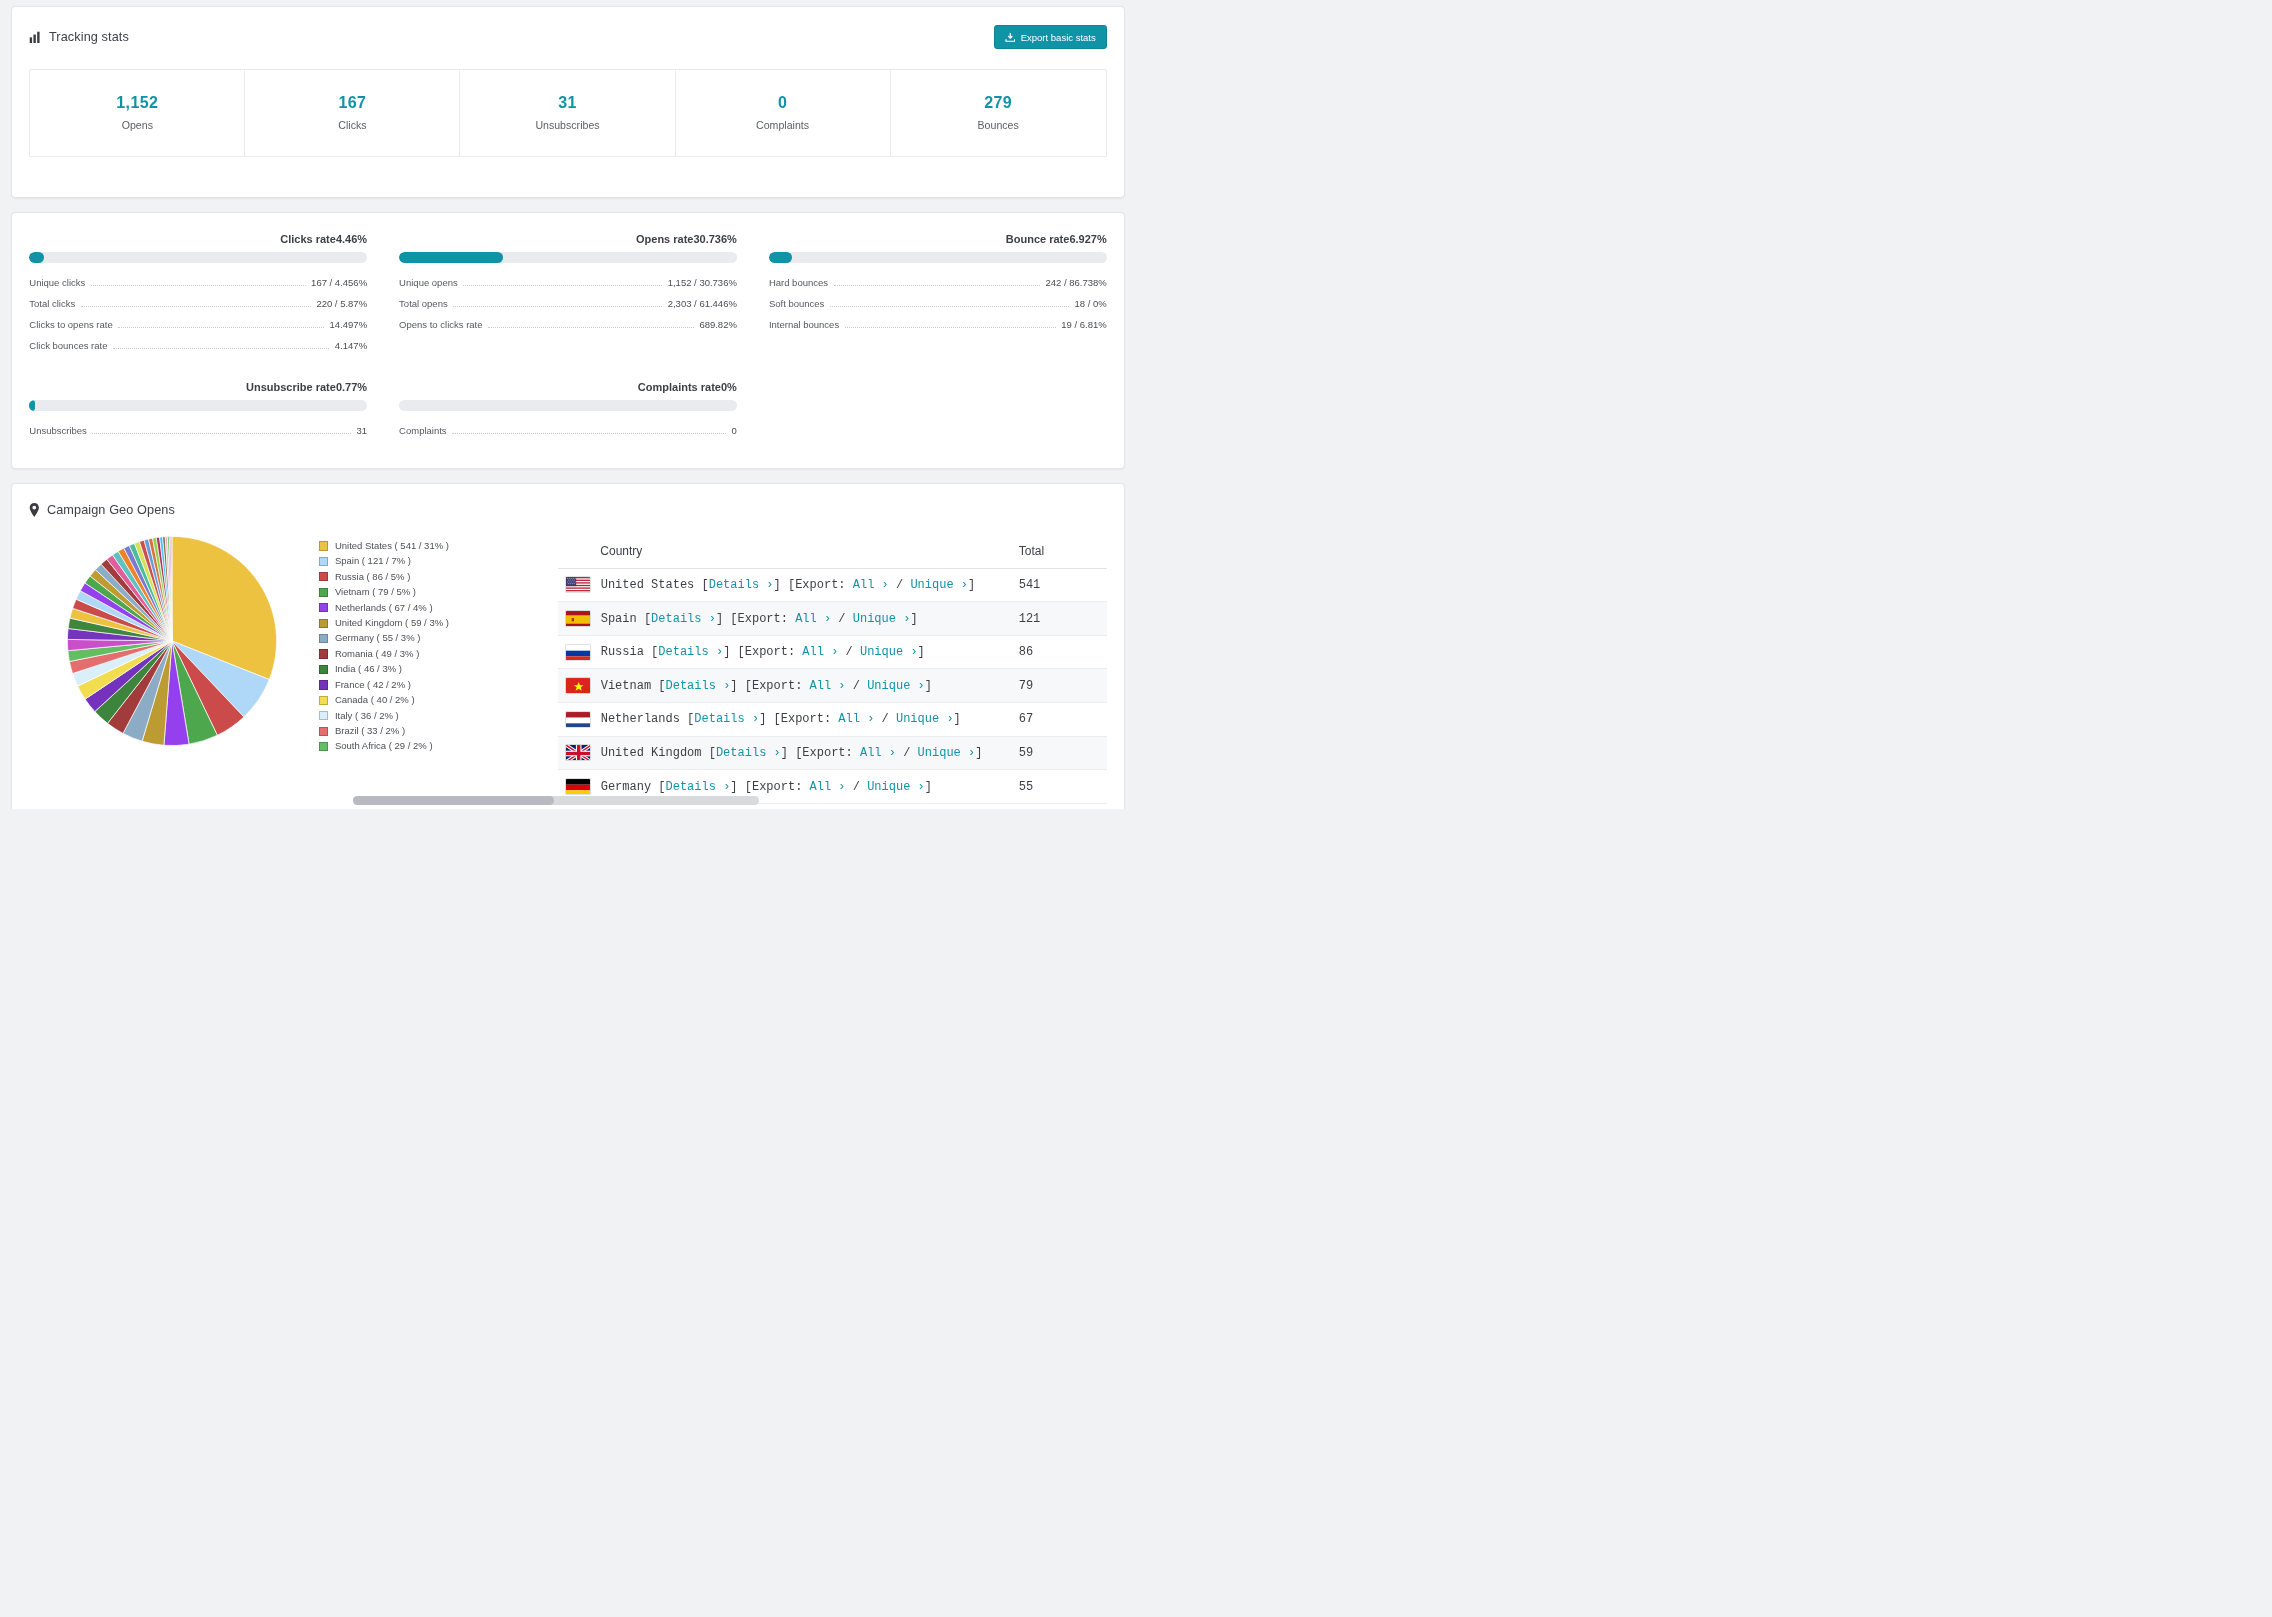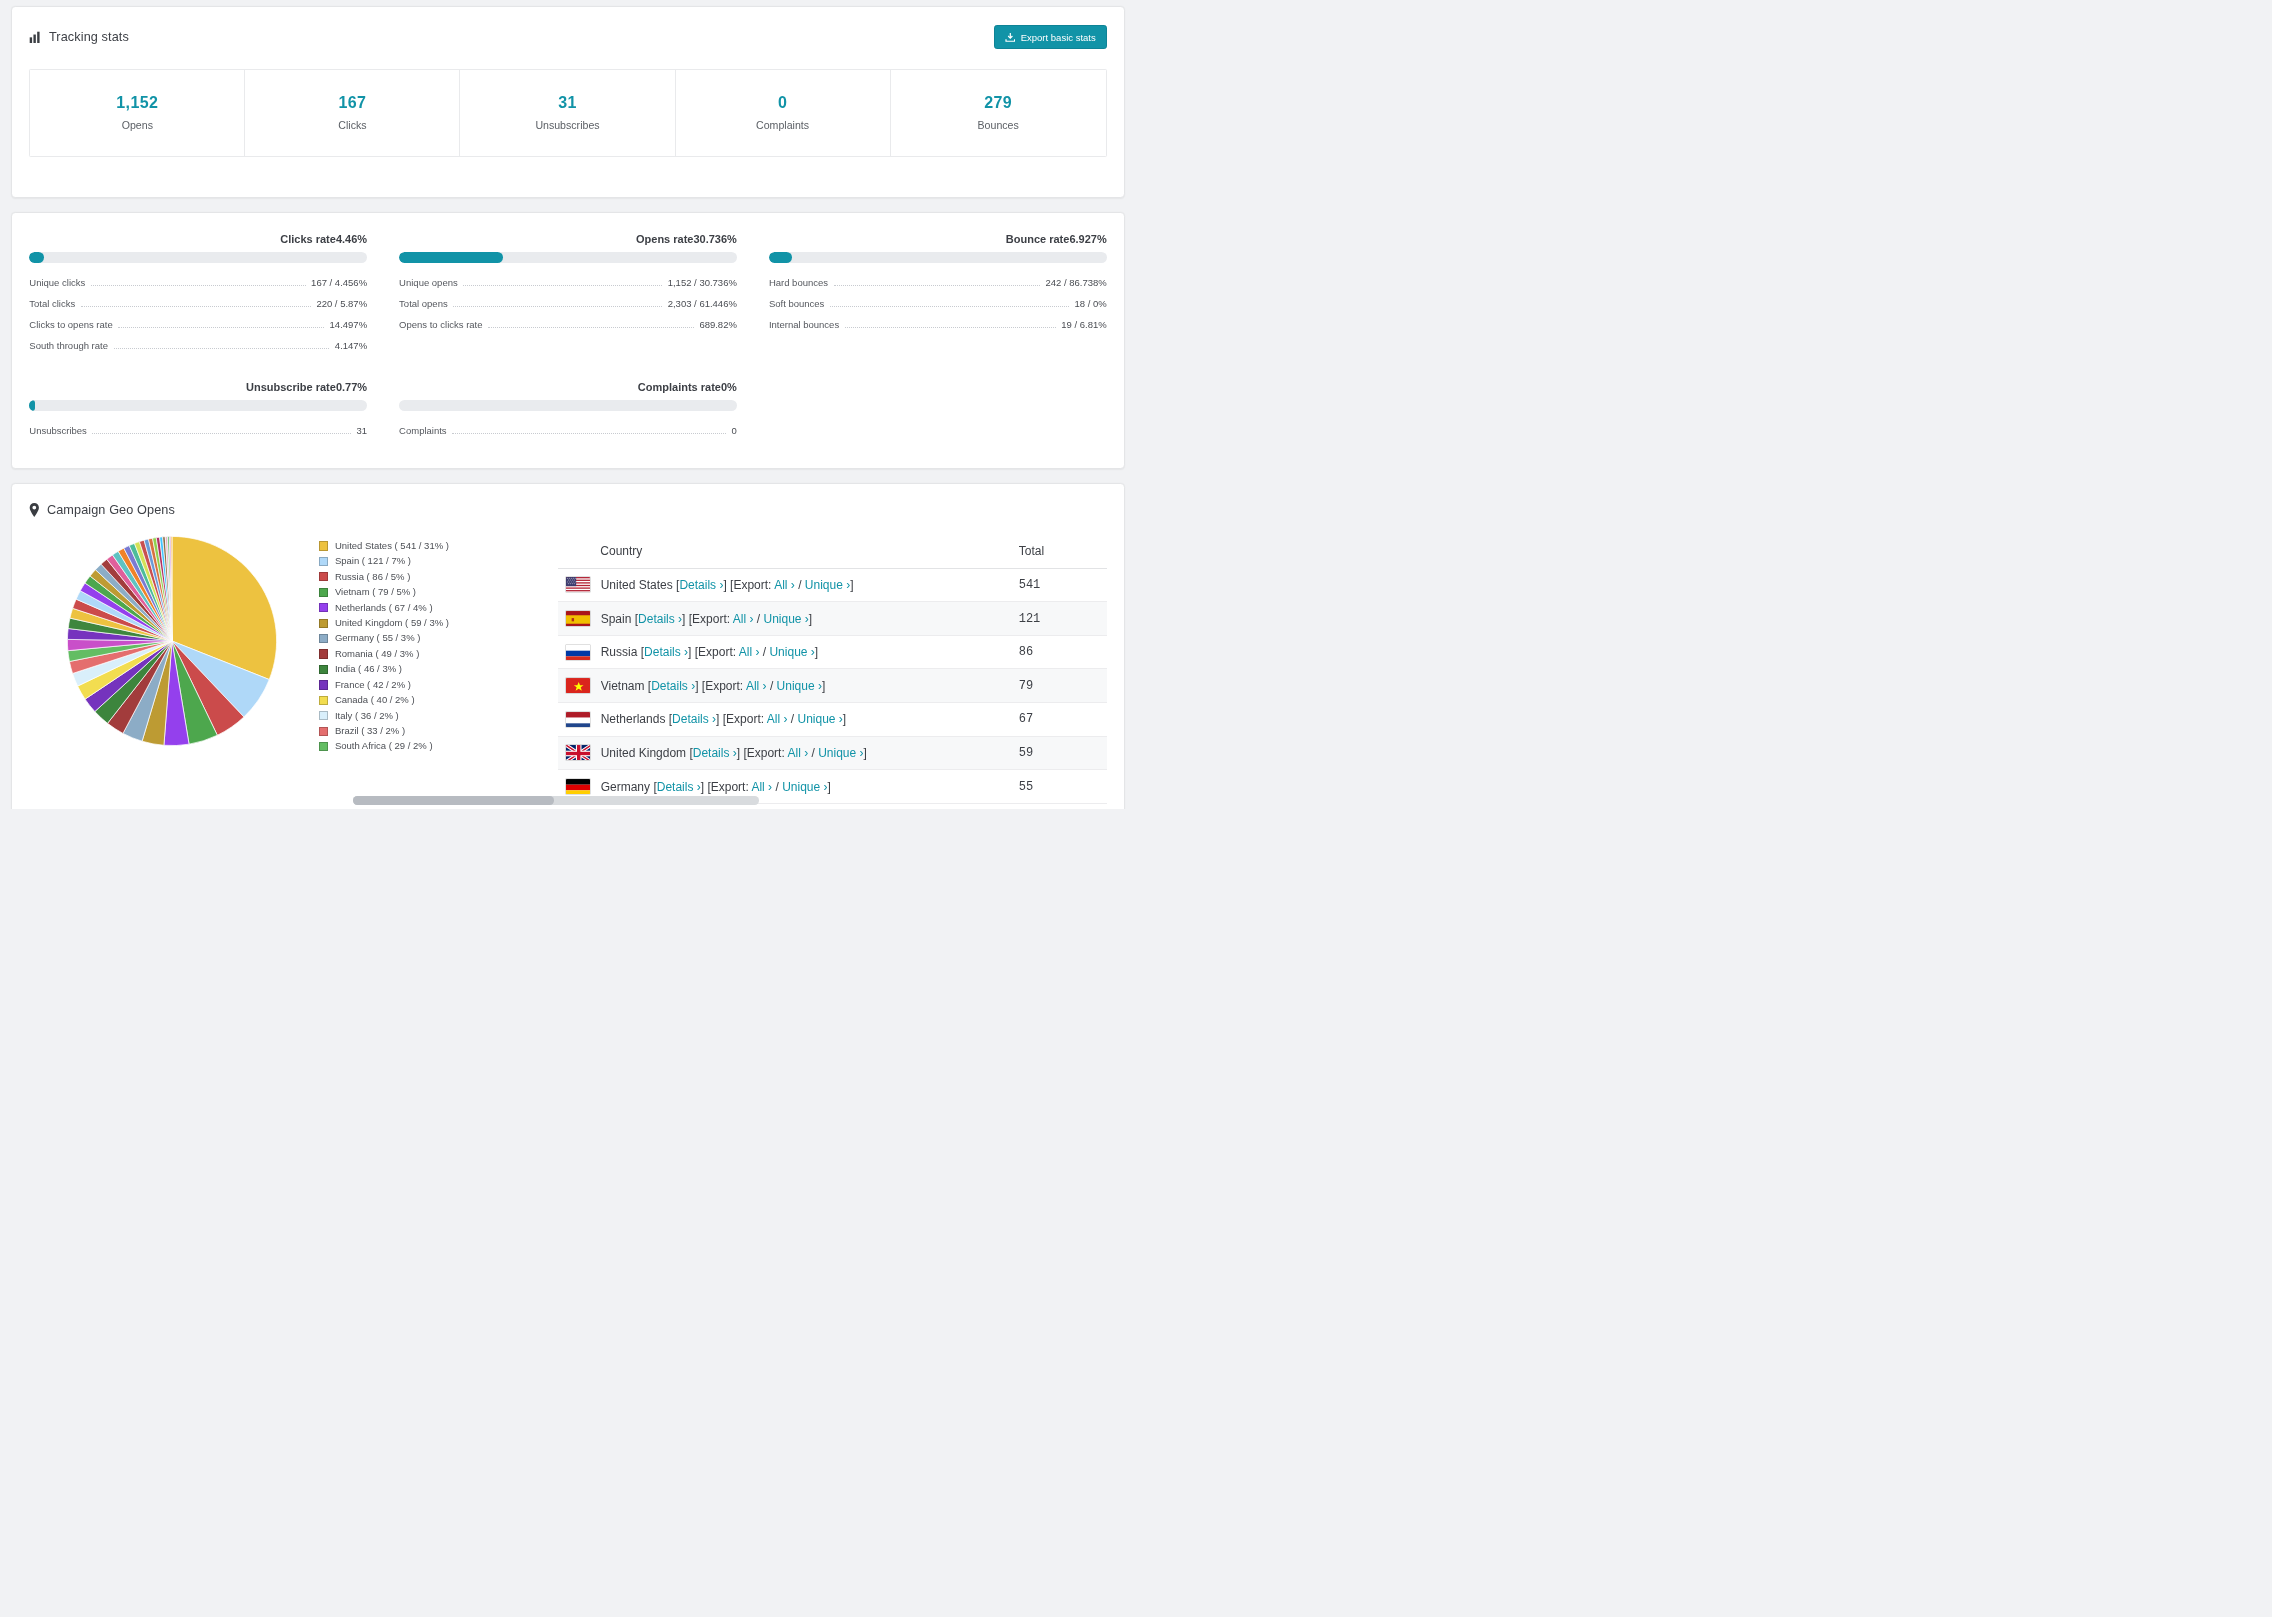--- a/index.html
+++ b/index.html
@@ -53,21 +53,21 @@
   .legend-item { display: flex; align-items: center; font-size: 9.5px; color: #4c4f55; margin-bottom: 5px; line-height: 1.1; }
   .swatch { width: 9.2px; height: 9.2px; border: 0.7px solid rgba(0,0,0,.22); margin-right: 6.4px; flex: 0 0 auto; }
   .geo-table { flex: 1; margin-left: 78px; font-size: 12px; min-width: 0; }
   .thead { display: flex; align-items: center; padding: 8.5px 7px 10px; color: #3e4147; border-bottom: 0.7px solid #e2e3e5; }
   .thead .country-col { flex: 1; padding-left: 35px; }
   .thead .total-col { width: 81px; }
   .trow { display: flex; align-items: center; padding: 7.8px 7px; border-bottom: 0.7px solid #ececee; }
   .trow.alt { background: #f7f8f9; }
   .flag { width: 25.4px; height: 17px; margin-right: 10px; flex: 0 0 auto; border: 0.7px solid rgba(0,0,0,.12); border-radius: 1.4px; overflow: hidden; line-height: 0; }
   .flag svg { display: block; }
-  .country-cell { flex: 1; color: #3c3f45; white-space: nowrap; overflow: hidden; }
+  .country-cell { flex: 1; color: #3c3f45; white-space: nowrap; overflow: hidden; font-family: Liberation Mono, monospace; }
   .total-cell { width: 81px; color: #3c3f45; font-family: Liberation Mono, monospace; }
   a.tlink { color: #1193a7; text-decoration: none; cursor: pointer; }
   .bracket { color: #3c3f45; }
   
   .hscrollbar { position: absolute; left: 353px; top: 796px; width: 406px; height: 8.5px; background: #d8dbde; border-radius: 4.2px; }
   .hthumb { position: absolute; left: 0; top: 0; width: 201px; height: 8.5px; background: #b7bbc1; border-radius: 4.2px; cursor: pointer; }
 </style>
 </head>
 <body>
 
@@ -142,21 +142,21 @@
             <span class="rlabel">Total clicks</span>
             <span class="leader"></span>
             <span class="rvalue">220 / 5.87%</span>
           </div>
           <div class="rrow">
             <span class="rlabel">Clicks to opens rate</span>
             <span class="leader"></span>
             <span class="rvalue">14.497%</span>
           </div>
           <div class="rrow">
-            <span class="rlabel">South through rate</span>
+            <span class="rlabel">Click bounces rate</span>
             <span class="leader"></span>
             <span class="rvalue">4.147%</span>
           </div>
         </div>
     </div>
     <div class="rate-block">
       <div class="rate-head">
         <span>Opens rate</span>
         <span>30.736%</span>
       </div>

